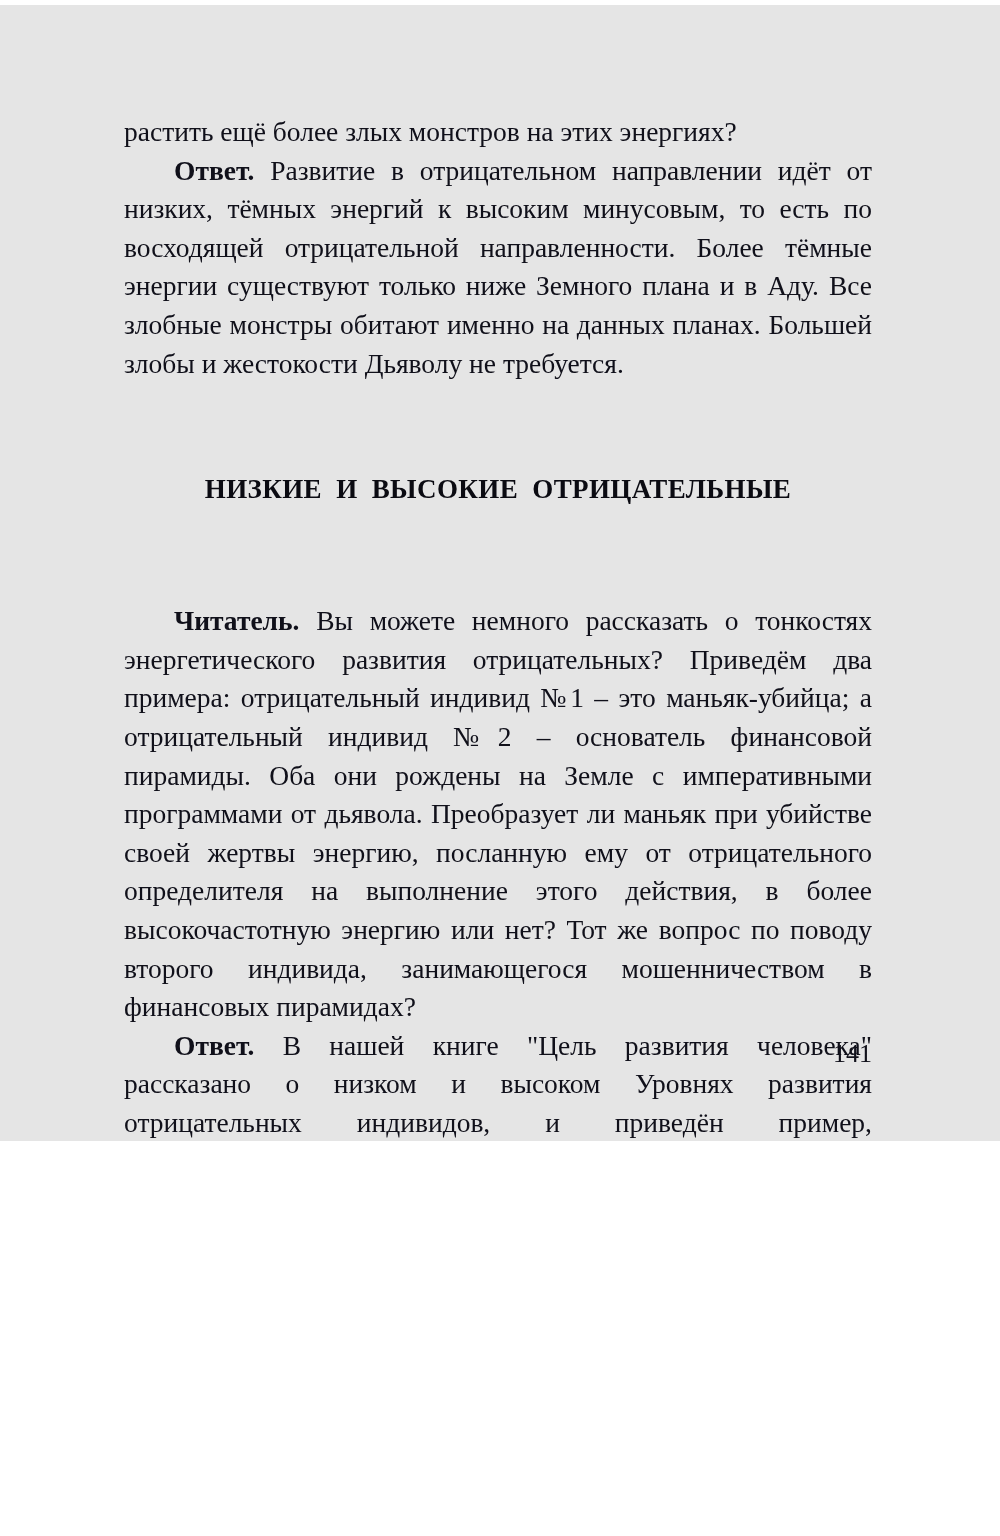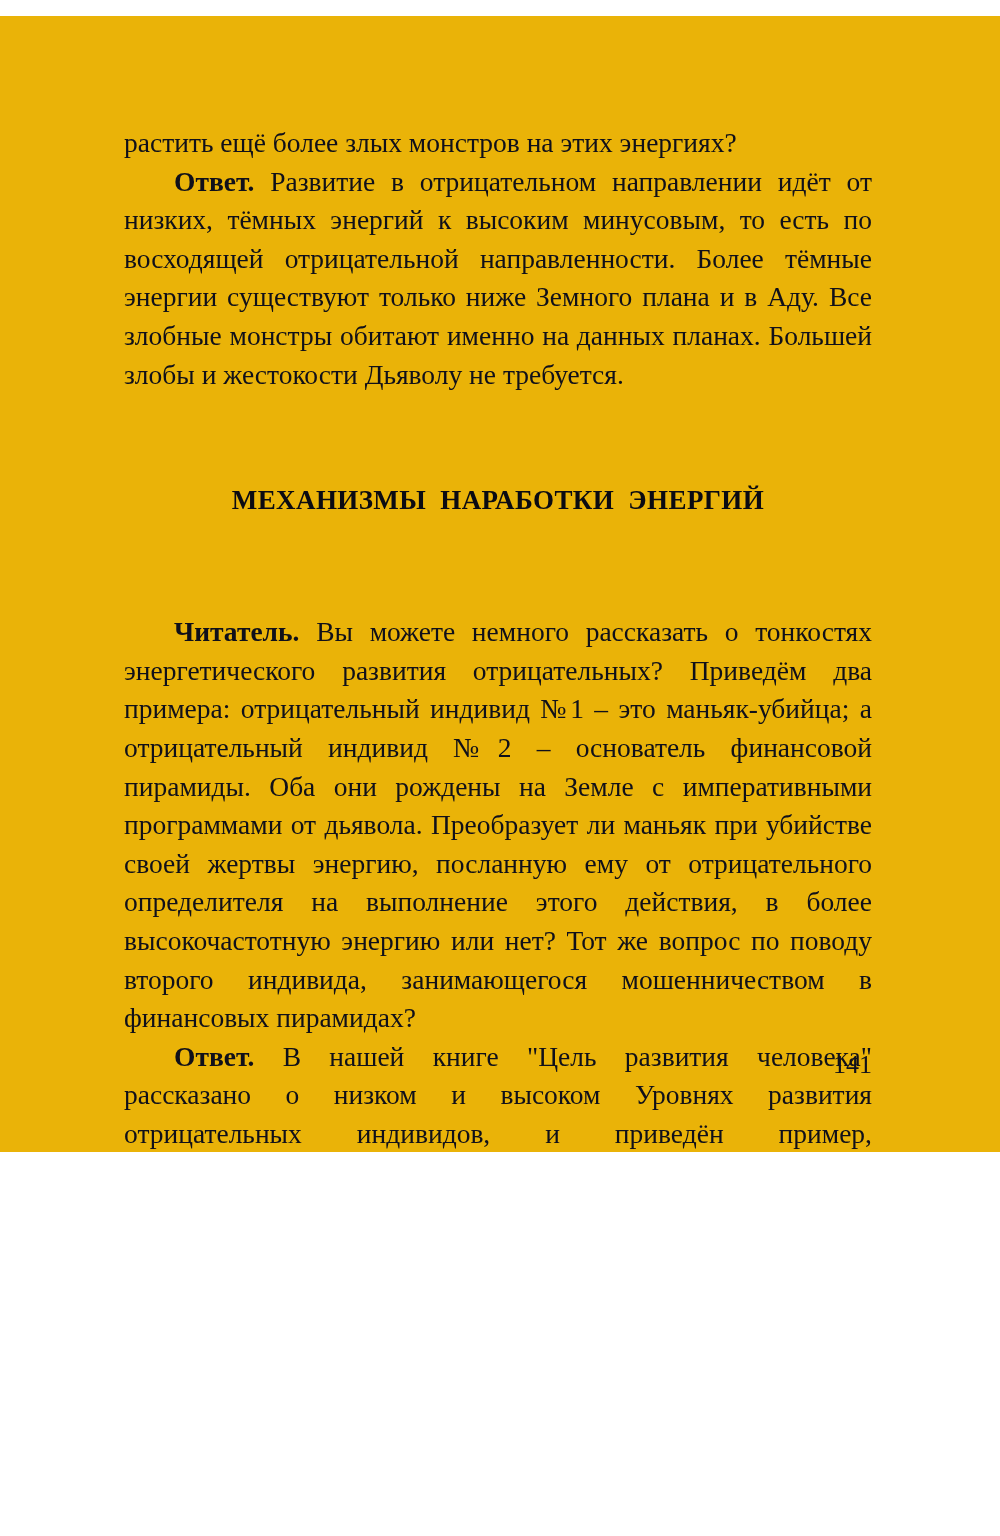--- a/index.html
+++ b/index.html
@@ -5,22 +5,22 @@
 <style>
   html, body {
     margin: 0;
     padding: 0;
     background: #ffffff;
   }
   .page {
     position: relative;
     width: 1000px;
     height: 1136px;
-    margin: 16px auto;
-    background: #eab308;
+    margin: 5px auto;
+    background: #e5e5e5;
     overflow: hidden;
     font-family: "Liberation Serif", "DejaVu Serif", serif;
     color: #0d0d12;
     box-sizing: border-box;
   }
   .text-column {
     position: absolute;
     left: 124px;
     top: 108px;
     width: 748px;
@@ -82,21 +82,21 @@
     <p class="para no-indent">
       <span>растить ещё более злых монстров на этих энергиях?</span>
     </p>
 
     <p class="para indent">
       <span class="lead">Ответ.</span><span> Развитие в отрицательном направлении идёт от низких, тёмных энергий к высоким минусовым, то есть по восходящей отрицательной направленности. Более тёмные энергии существуют только ниже Земного плана и в Аду. Все злобные монстры обитают именно на данных планах. Большей злобы и жестокости Дьяволу не требуется.</span>
     </p>
 
     <div class="heading-block">
       <h2 class="section-heading">
-        <span class="heading-line">МЕХАНИЗМЫ НАРАБОТКИ ЭНЕРГИЙ</span>
+        <span class="heading-line">НИЗКИЕ И ВЫСОКИЕ ОТРИЦАТЕЛЬНЫЕ</span>
       </h2>
     </div>
 
     <p class="para indent">
       <span class="lead">Читатель.</span><span> Вы можете немного рассказать о тонкостях энергетического развития отрицательных? Приведём два примера: отрицательный индивид №1 – это маньяк-убийца; а отрицательный индивид №2 – основатель финансовой пирамиды. Оба они рождены на Земле с императивными программами от дьявола. Преобразует ли маньяк при убийстве своей жертвы энергию, посланную ему от отрицательного определителя на выполнение этого действия, в более высокочастотную энергию или нет? Тот же вопрос по поводу второго индивида, занимающегося мошенничеством в финансовых пирамидах?</span>
     </p>
 
     <p class="para indent">
       <span class="lead">Ответ.</span><span> В нашей книге "Цель развития человека" рассказано о низком и высоком Уровнях развития отрицательных индивидов, и приведён пример, показывающий, как совершенствуется убийца. Что касается финансовой пирамиды, то человек сам может наблюдать её работу на земле. А мы поясним в этих схемах их работы лишь моменты взаимодействий людей с отрицательными энергиями.</span>
     </p>

